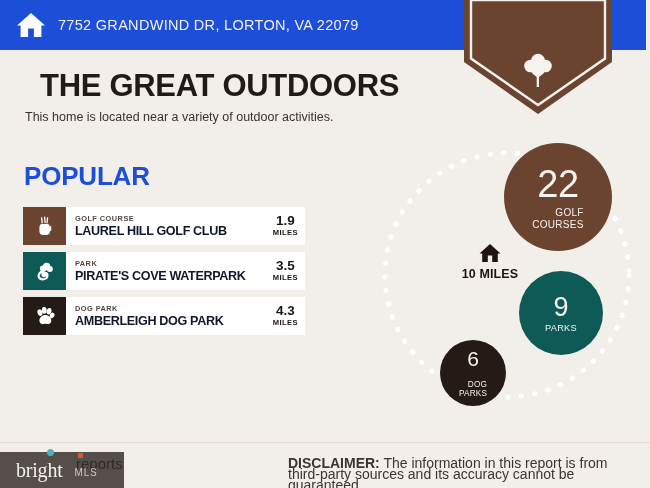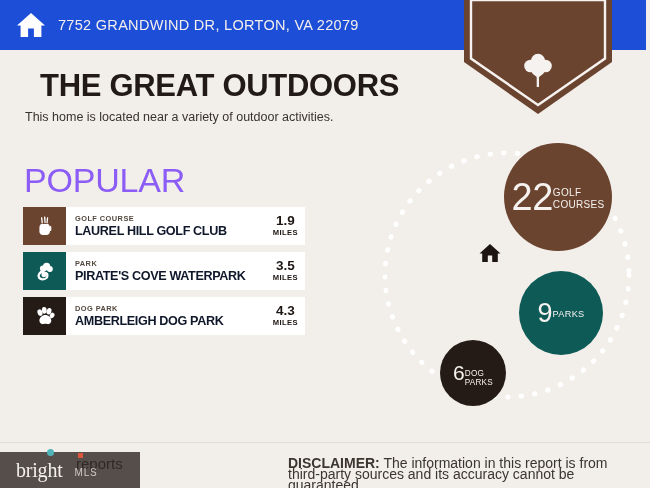--- a/index.html
+++ b/index.html
@@ -75,23 +75,23 @@
   }
   .subhead {
     position: absolute;
     left: 25px; top: 110px;
     font-size: 12.5px;
     color: #3a322d;
   }
   .popular {
     position: absolute;
     left: 24px; top: 161px;
-    font-size: 34px;
-    font-weight: 400;
-    color: #8b5cf6;
+    font-size: 26px;
+    font-weight: 700;
+    color: #1d4ed8;
     letter-spacing: -0.2px;
   }
 
   .list {
     position: absolute;
     left: 23px; top: 207px;
     width: 282px;
   }
   .row {
     display: flex;
@@ -180,25 +180,25 @@
     font-weight: 700;
     color: #1d1512;
     letter-spacing: 0.1px;
     line-height: 15px;
   }
 
   .circ {
     position: absolute;
     border-radius: 50%;
     display: flex;
-    flex-direction: row;
+    flex-direction: column;
     align-items: center;
     justify-content: center;
     color: #f6f2ef;
-    text-align: left;
+    text-align: right;
   }
   .circ .num { font-weight: 400; }
   .circ .lbl { font-weight: 400; }
 
   .circ-golf {
     left: 124px; top: 18px;
     width: 108px; height: 108px;
     background: #6b4430;
   }
   .circ-golf .num { font-size: 38px; line-height: 40px; letter-spacing: -0.5px; }
@@ -229,21 +229,21 @@
   }
   .footer-reports {
     position: absolute;
     left: 76px; top: 455px;
     font-size: 15px;
     color: #3c342f;
   }
   .logo-box {
     position: absolute;
     left: 0px; top: 452px;
-    width: 140px; height: 36px;
+    width: 124px; height: 36px;
     background: rgba(45,38,34,0.80);
     display: flex;
     align-items: center;
     padding-left: 16px;
     z-index: 4;
   }
   .logo-bright {
     font-family: "Liberation Serif", serif;
     font-size: 20px;
     color: #f4f1ee;
@@ -393,20 +393,21 @@
 <div class="diagram">
 
   <svg class="dotring" viewBox="0 0 270 300">
     <circle cx="127" cy="150" r="122" fill="none" stroke="#ffffff" stroke-width="5" stroke-linecap="round" stroke-dasharray="0.6 13"></circle>
   </svg>
 
   <div class="center-mark">
     <svg class="center-house" viewBox="0 0 22 20">
       <path d="M11 1 L21.5 10.4 L18.8 10.4 L18.8 19 L13.2 19 L13.2 12.6 L8.8 12.6 L8.8 19 L3.2 19 L3.2 10.4 L0.5 10.4 Z" fill="#1d1512"></path>
     </svg>
+    <div class="center-l2">10 MILES</div>
   </div>
 
   <div class="circ circ-golf">
     <div class="num">22</div>
     <div class="lbl">
       <div>GOLF</div>
       <div>COURSES</div>
     </div>
   </div>
 

